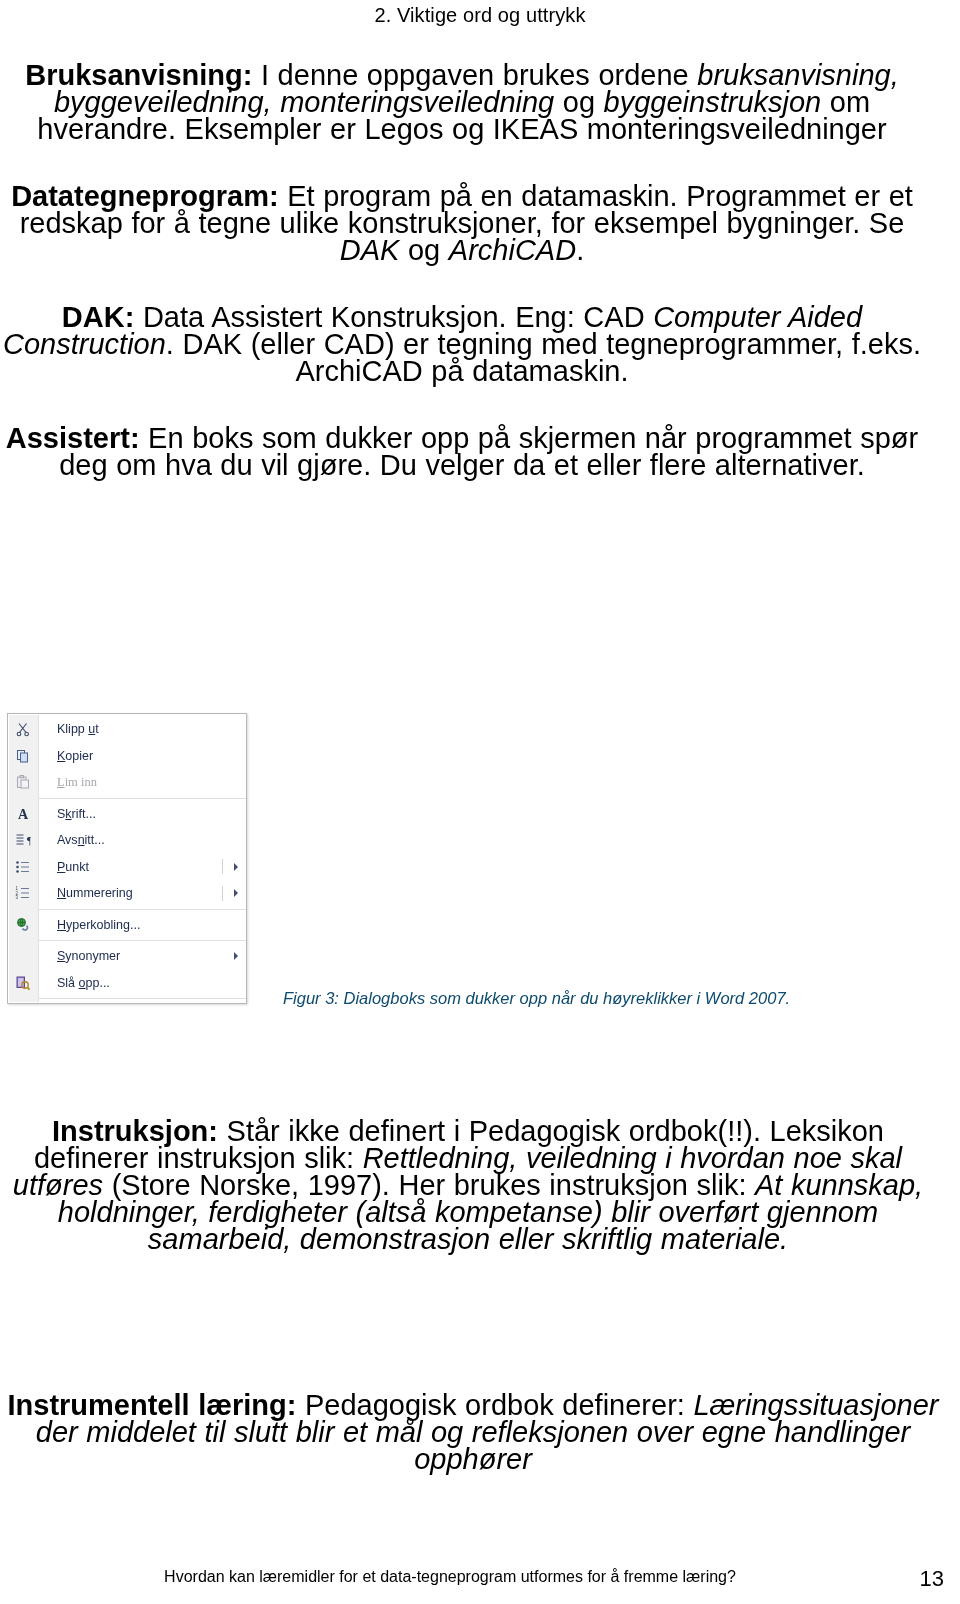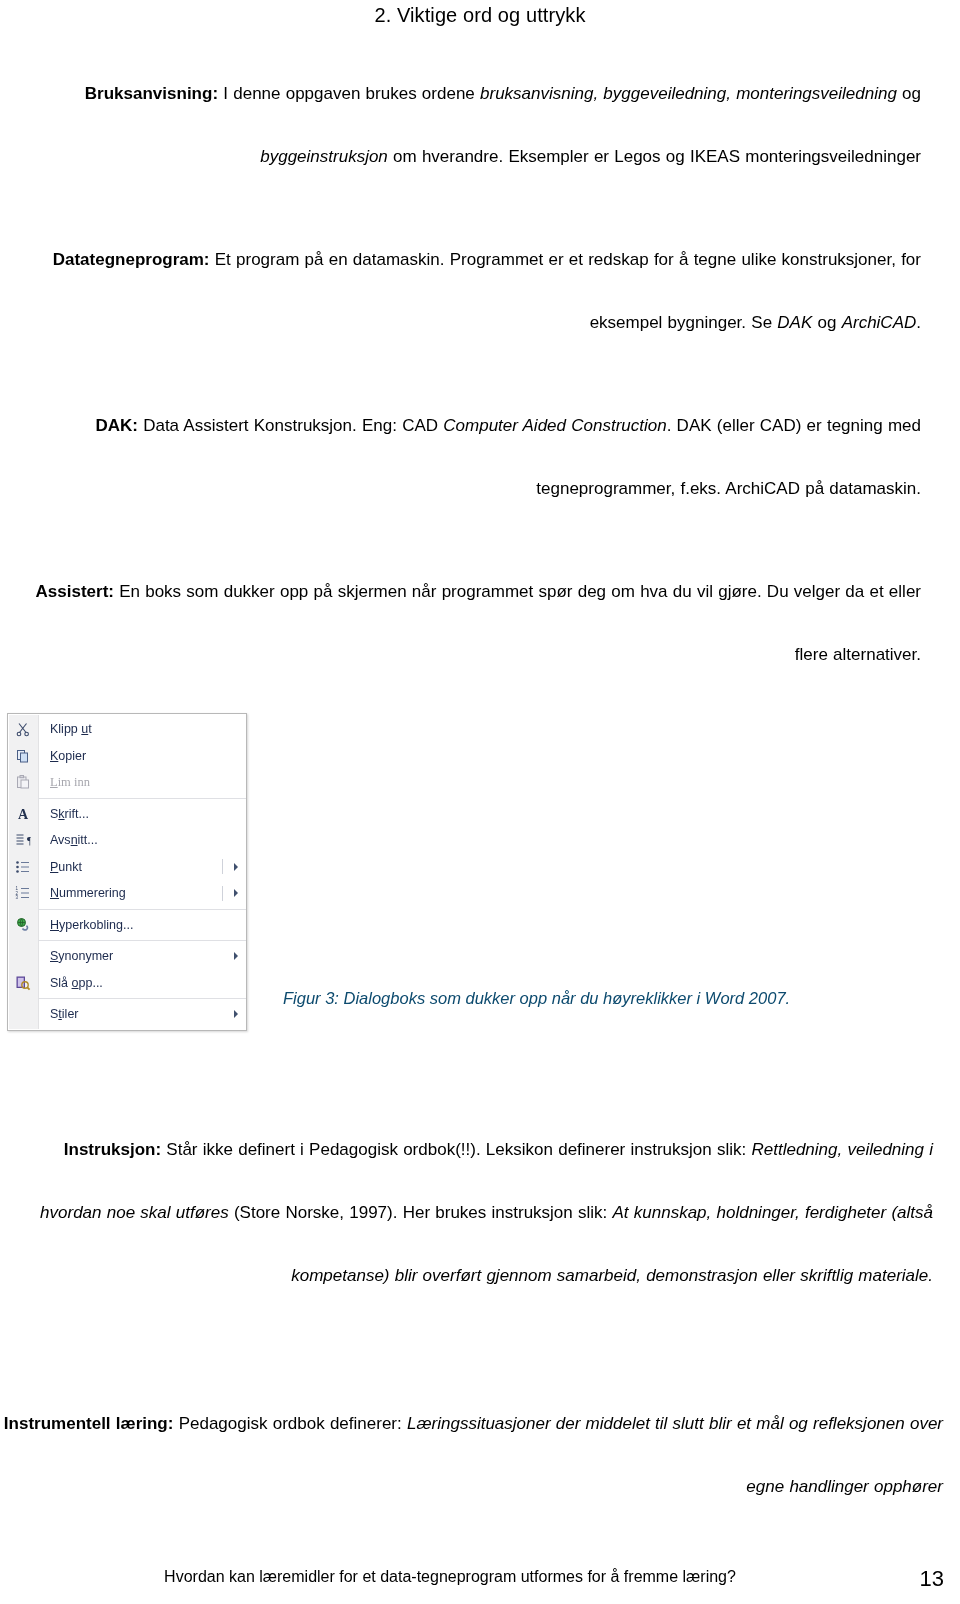--- a/index.html
+++ b/index.html
@@ -39,24 +39,24 @@
   
   .body-area {
     position: absolute;
     top: 62px;
     left: 3px;
     width: 918px;
   }
 
   p.para {
     margin: 0 0 0 0;
-    font-size: 17px;
-    line-height: 63px;
+    font-size: 29px;
+    line-height: 27px;
     color: #000;
-    text-align: right;
+    text-align: center;
     word-spacing: 0.5px;
   }
   p.para + p.para { margin-top: 40px; }
 
   .lead { font-weight: bold; }
   .it { font-style: italic; }
 
   
   .figure-block {
     position: absolute;
@@ -100,21 +100,21 @@
     width: 30px;
     min-width: 30px;
     height: 26px;
     display: flex;
     align-items: center;
     justify-content: center;
   }
   .ctx-item .lbl {
     position: relative;
     z-index: 2;
-    padding-left: 12px;
+    padding-left: 19px;
     color: #1c2a4d;
   }
   .ctx-item .lbl u { text-decoration: underline; }
   .ctx-item.disabled .lbl { color: #a7a7ae; font-family: Liberation Serif, serif; }
   .ctx-item .arrow {
     position: absolute;
     right: 8px;
     z-index: 2;
     width: 0; height: 0;
     border-left: 4.5px solid #40506e;
@@ -319,25 +319,20 @@
             <svg class="g" viewBox="0 0 16 16">
               <rect x="2" y="2" width="7.5" height="10.5" fill="#8c74c4" stroke="#5b4892"></rect>
               <rect x="3" y="3" width="5.5" height="8.5" fill="#cfc3ea"></rect>
               <circle cx="10" cy="10" r="3.2" fill="none" stroke="#b08a2a" stroke-width="1.4"></circle>
               <path d="M12.3 12.3 L14.6 14.6" stroke="#b08a2a" stroke-width="1.8"></path>
             </svg>
           </span>
           <span class="lbl">Slå <u>o</u>pp...</span>
         </div>
         <div class="ctx-sep"></div>
-        <div class="ctx-item">
-          <span class="ico"></span>
-          <span class="lbl">S<u>t</u>iler</span>
-          <span class="arrow"></span>
-        </div>
       </div>
 
     <div class="fig-caption">Figur 3: Dialogboks som dukker opp når du høyreklikker i Word 2007.</div>
   </div>
 
   <div class="body-area-2">
     <p class="para"><span class="lead">Instruksjon:</span><span> Står ikke definert i Pedagogisk ordbok(!!).  Leksikon definerer instruksjon slik: </span><span class="it">Rettledning, veiledning i hvordan noe skal utføres</span><span> (Store Norske, 1997).  Her brukes instruksjon slik: </span><span class="it">At kunnskap, holdninger, ferdigheter (altså kompetanse) blir overført gjennom samarbeid, demonstrasjon eller skriftlig materiale.</span></p>
   </div>
 
   <div class="body-area-3">

